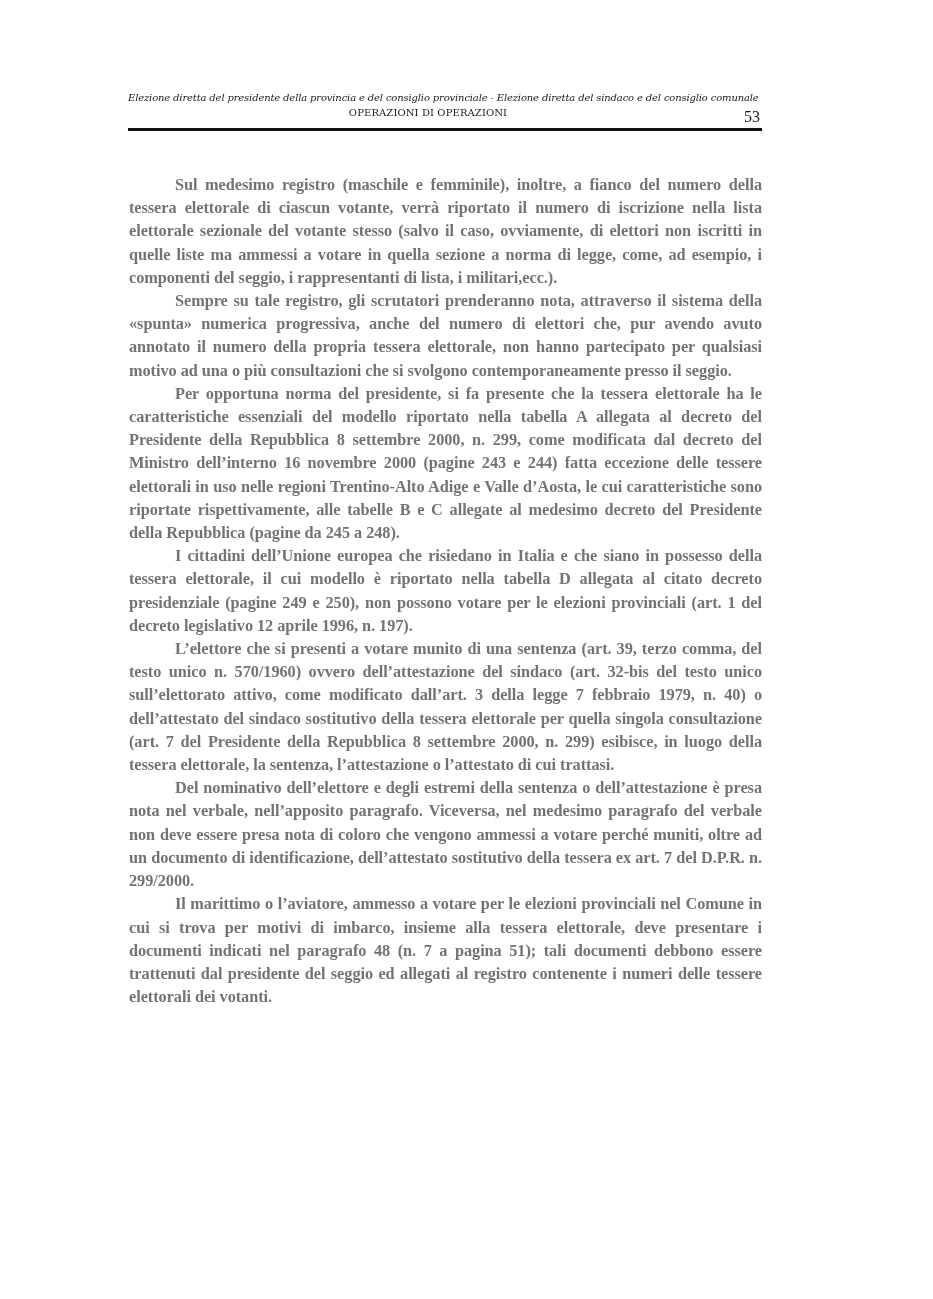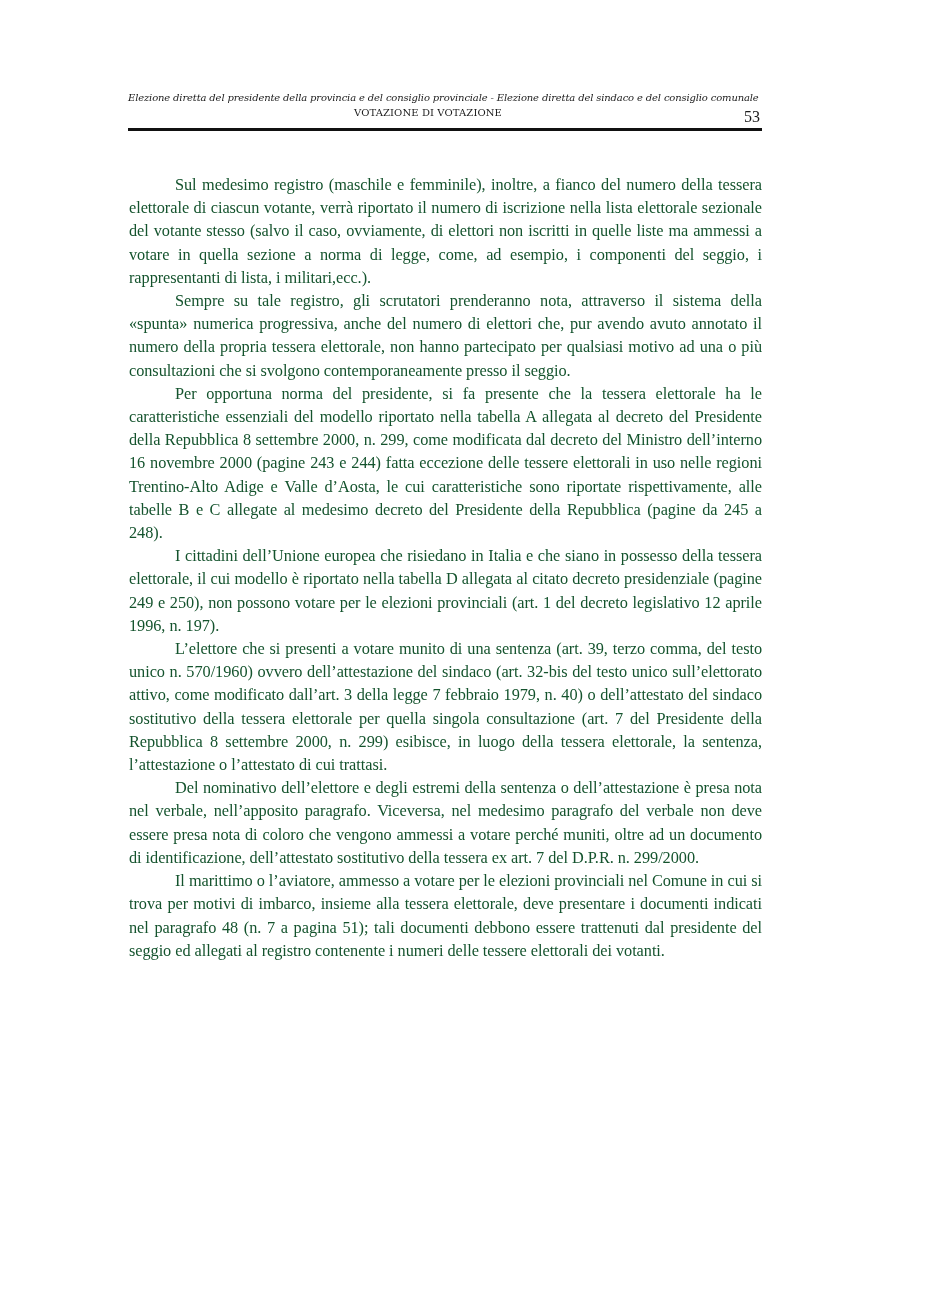--- a/index.html
+++ b/index.html
@@ -21,31 +21,31 @@
     position: absolute; right: 2px; top: 16px; font-size: 16px;
     font-family: "Liberation Serif", serif;
     margin-left: 28px;
   }
   .head-rule {
     position: absolute; left: 128px; top: 128px; width: 634px; height: 3px; background: #111;
   }
   .body-text {
     position: absolute; left: 129px; top: 173px; width: 633px;
     font-family: "Liberation Serif", serif; font-size: 16.3px; line-height: 23.2px;
-    color: #14532d; text-align: justify; letter-spacing: -0.05px;
+    color: #737373; text-align: justify; letter-spacing: -0.05px; font-weight: bold;
   }
   .body-text p { margin: 0; text-indent: 46px; hyphens: manual; }
 </style>
 </head>
 <body>
 
 <div class="page">
   <div class="running-head">
     <div class="running-title">Elezione diretta del presidente della provincia e del consiglio provinciale - Elezione diretta del sindaco e del consiglio comunale</div>
-    <div class="running-section">VOTAZIONE DI VOTAZIONE</div>
+    <div class="running-section">OPERAZIONI DI OPERAZIONI</div>
     <div class="page-number">53</div>
   </div>
   <div class="head-rule"></div>
 
   <div class="body-text">
     <p>Sul medesimo registro (maschile e femminile), inoltre, a fianco del numero della tessera elettorale di ciascun votante, verrà riportato il numero di iscrizione nella lista elettorale sezionale del votante stesso (salvo il caso, ovviamente, di elettori non iscritti in quelle liste ma ammessi a votare in quella sezione a norma di legge, come, ad esempio, i componenti del seggio, i rappresentanti di lista, i militari,ecc.).</p>
     <p>Sempre su tale registro, gli scrutatori prenderanno nota, attraverso il sistema della «spunta» numerica progressiva, anche del numero di elettori che, pur avendo avuto annotato il numero della propria tessera elettorale, non hanno partecipato per qualsiasi motivo ad una o più consultazioni che si svolgono contemporaneamente presso il seggio.</p>
     <p>Per opportuna norma del presidente, si fa presente che la tessera elettorale ha le caratteristiche essenziali del modello riportato nella tabella A allegata al decreto del Presidente della Repubblica 8 settembre 2000, n. 299, come modificata dal decreto del Ministro dell’interno 16 novembre 2000 (pagine 243 e 244) fatta ecce­zione delle tessere elettorali in uso nelle regioni Trentino-Alto Adige e Valle d’Ao­sta, le cui caratteristiche sono riportate rispettivamente, alle tabelle B e C allegate al medesimo decreto del Presidente della Repubblica (pagine da 245 a 248).</p>
     <p>I cittadini dell’Unione europea che risiedano in Italia e che siano in pos­sesso della tessera elettorale, il cui modello è riportato nella tabella D allegata al citato decreto presidenziale (pagine 249 e 250), non possono votare per le elezioni provinciali (art. 1 del decreto legislativo 12 aprile 1996, n. 197).</p>
     <p>L’elettore che si presenti a votare munito di una sentenza (art. 39, terzo comma, del testo unico n. 570/1960) ovvero dell’attestazione del sindaco (art. 32-bis del testo unico sull’elettorato attivo, come modificato dall’art. 3 della legge 7 febbraio 1979, n. 40) o dell’attestato del sindaco sostitutivo della tessera elettorale per quella singola consultazione (art. 7 del Presidente della Repubblica 8 settembre 2000, n. 299) esibisce, in luogo della tessera elettorale, la sentenza, l’attestazione o l’attestato di cui trattasi.</p>

